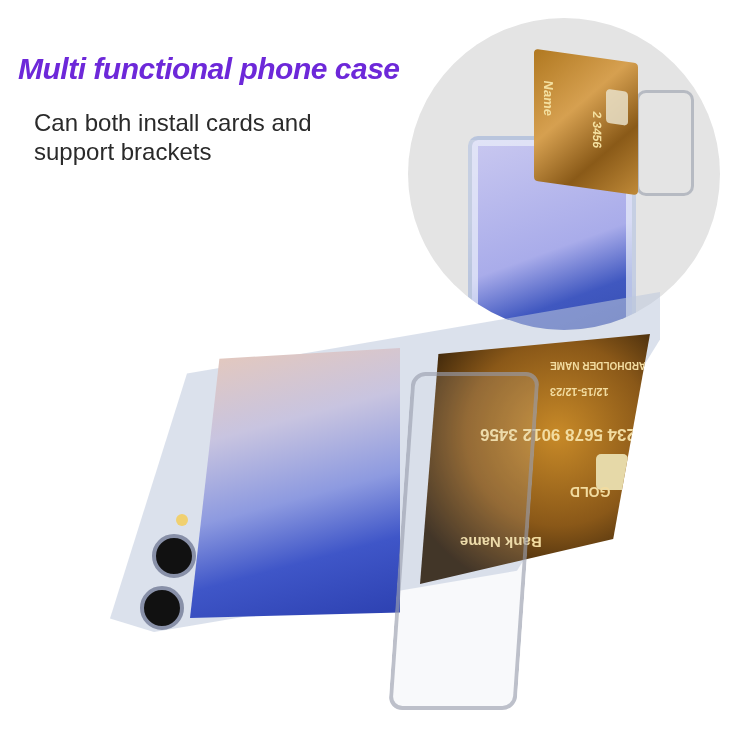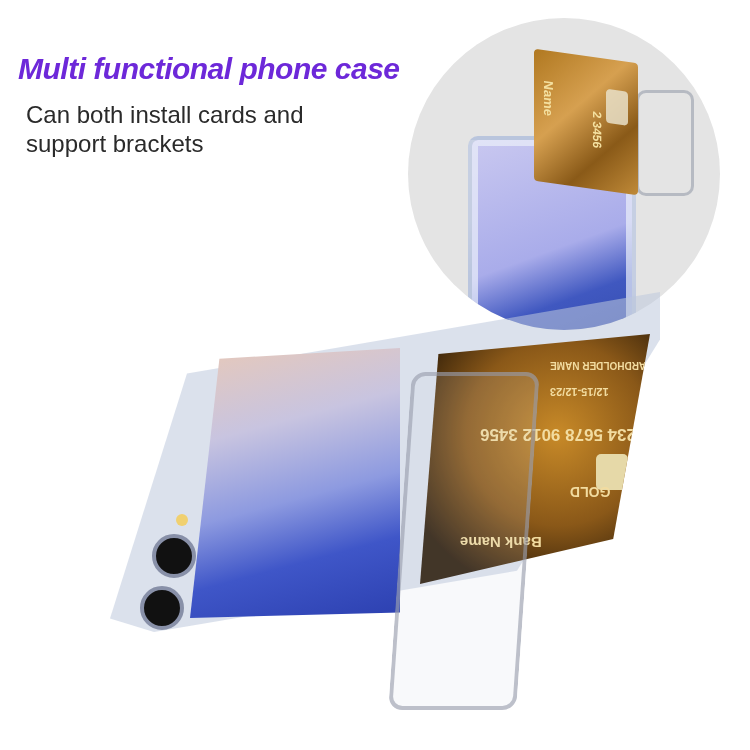--- a/index.html
+++ b/index.html
@@ -1,18 +1,18 @@
 <!DOCTYPE html>
 <html><head>
 <meta charset="utf-8">
 <style>
   html,body{margin:0;padding:0;background:#fff;}
   body{width:750px;height:750px;position:relative;overflow:hidden;font-family:"Liberation Sans",sans-serif;}
   .headline{position:absolute;left:18px;top:52px;font-size:30px;font-weight:bold;font-style:italic;color:#6d28d9;letter-spacing:-0.5px;margin:0;}
-  .subline{position:absolute;left:22px;top:96px;font-size:24px;color:#2a2a2a;line-height:29px;margin:4px;width:360px;}
+  .subline{position:absolute;left:22px;top:96px;font-size:24px;color:#2a2a2a;line-height:29px;margin:12px;width:360px;}
   .inset-circle{position:absolute;left:408px;top:18px;width:312px;height:312px;border-radius:50%;background:#e4e4e4;overflow:hidden;}
   .inset-phone{position:absolute;left:60px;top:118px;width:160px;height:220px;border:4px solid rgba(200,210,225,0.9);border-radius:10px;background:linear-gradient(160deg,#c9c8f0 0%,#a9acea 50%,#4058c0 70%,#3048a8 100%);box-shadow:inset 0 0 0 6px rgba(235,240,250,0.7);}
   .inset-card{position:absolute;left:126px;top:38px;width:104px;height:132px;background:linear-gradient(135deg,#b07820 0%,#d6a050 40%,#8a5a18 70%,#c08a38 100%);transform:skewY(8deg);border-radius:4px;}
   .inset-card .name{position:absolute;left:6px;top:30px;color:#f4e0a0;font-size:13px;font-weight:bold;transform:rotate(90deg);transform-origin:left top;white-space:nowrap;left:22px;}
   .inset-card .num{position:absolute;left:58px;top:54px;color:#f4e0a0;font-size:12px;font-weight:bold;transform:rotate(90deg);transform-origin:left top;white-space:nowrap;left:70px;}
   .inset-card .chip{position:absolute;right:10px;top:30px;width:22px;height:34px;background:#e9e0c8;border-radius:4px;opacity:0.85;}
   .inset-lid{position:absolute;left:228px;top:72px;width:52px;height:100px;border:3px solid rgba(170,175,185,0.8);border-radius:10px;}
   .phone{position:absolute;left:110px;top:292px;width:550px;height:340px;}
   .case-outer{position:absolute;left:0;top:0;width:100%;height:100%;clip-path:polygon(14% 24%,100% 0%,100% 14%,74% 82%,8% 100%,0% 96%);background:rgba(190,200,220,0.55);}
   .screen{position:absolute;left:80px;top:56px;width:210px;height:270px;clip-path:polygon(14% 4%,100% 0%,100% 98%,0% 100%);background:linear-gradient(165deg,#e8c9b8 0%,#c8c4e0 30%,#8d9ae0 55%,#3f56c8 75%,#2c40b0 100%);}

